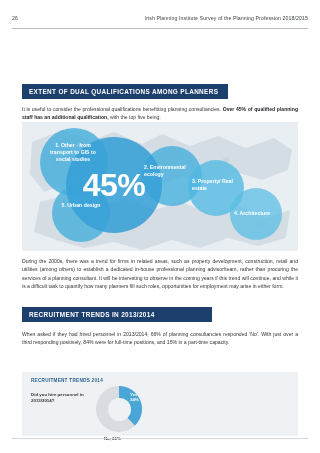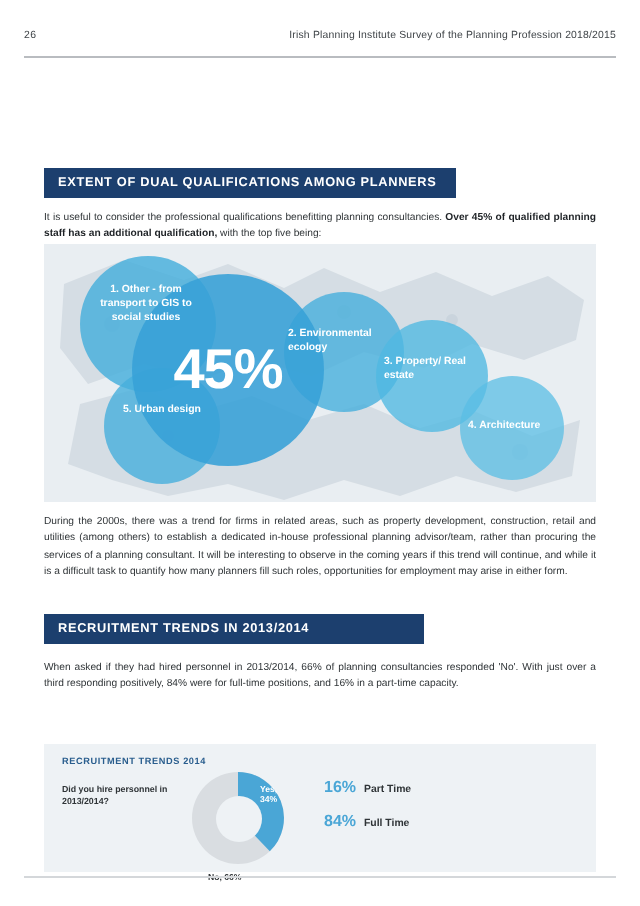--- a/index.html
+++ b/index.html
@@ -111,21 +111,21 @@
     text-align: center;
     box-sizing: border-box;
   }
   .c-main {
     background: rgba(55, 160, 215, 0.88);
     width: 96px; height: 96px;
     left: 44px; top: 15px;
     display: flex; align-items: center; justify-content: center;
   }
   .c-main .big {
-    font-size: 28px;
+    font-size: 32px;
     font-weight: bold;
     letter-spacing: -0.5px;
     line-height: 1;
   }
   .c-transport {
     background: rgba(70, 175, 220, 0.82);
     width: 68px; height: 68px;
     left: 18px; top: 6px;
   }
   .c-env {
@@ -317,26 +317,16 @@
     <div class="donut">
       <svg width="46" height="46" viewBox="0 0 46 46" xmlns="http://www.w3.org/2000/svg" aria-hidden="true">
         <circle cx="23" cy="23" r="23" fill="#d9dde1"></circle>
         <path d="M23 23 L23 0 A23 23 0 0 1 38.9 39.6 Z" fill="#4aa6d6"></path>
       </svg>
       <div class="donut-hole"></div>
       <div class="donut-lbl" id="donut-yes">Yes, 34%</div>
       <div class="donut-lbl" id="donut-no">No, 66%</div>
     </div>
 
-    <div class="legend">
-      <div class="legend-row">
-        <span class="legend-pct" id="legend-pct-part">16%</span>
-        <span class="legend-name">Part Time</span>
-      </div>
-      <div class="legend-row">
-        <span class="legend-pct" id="legend-pct-full">84%</span>
-        <span class="legend-name">Full Time</span>
-      </div>
-    </div>
   </div>
 
   <div class="footer-rule"></div>
 </div>
 
 </body></html>

